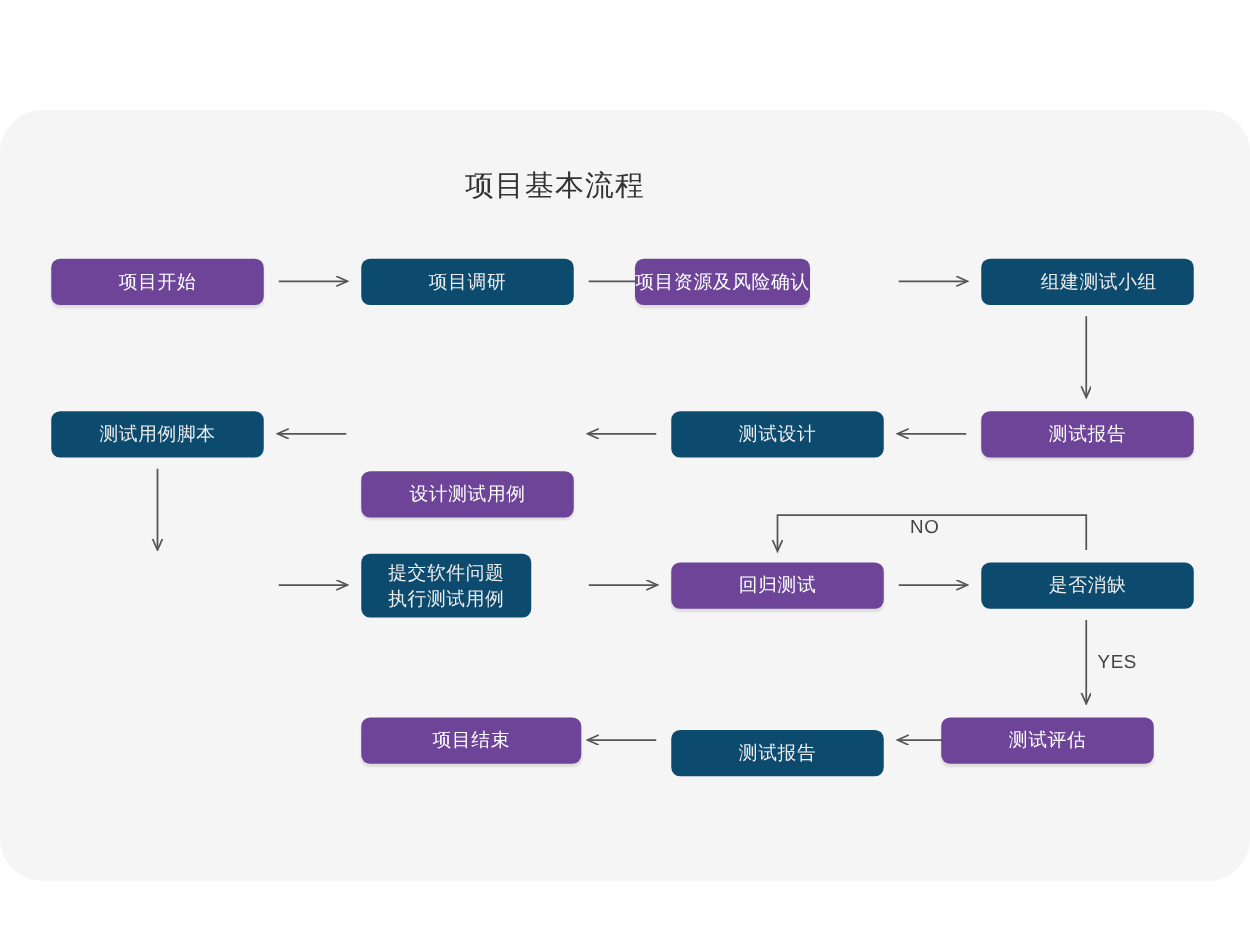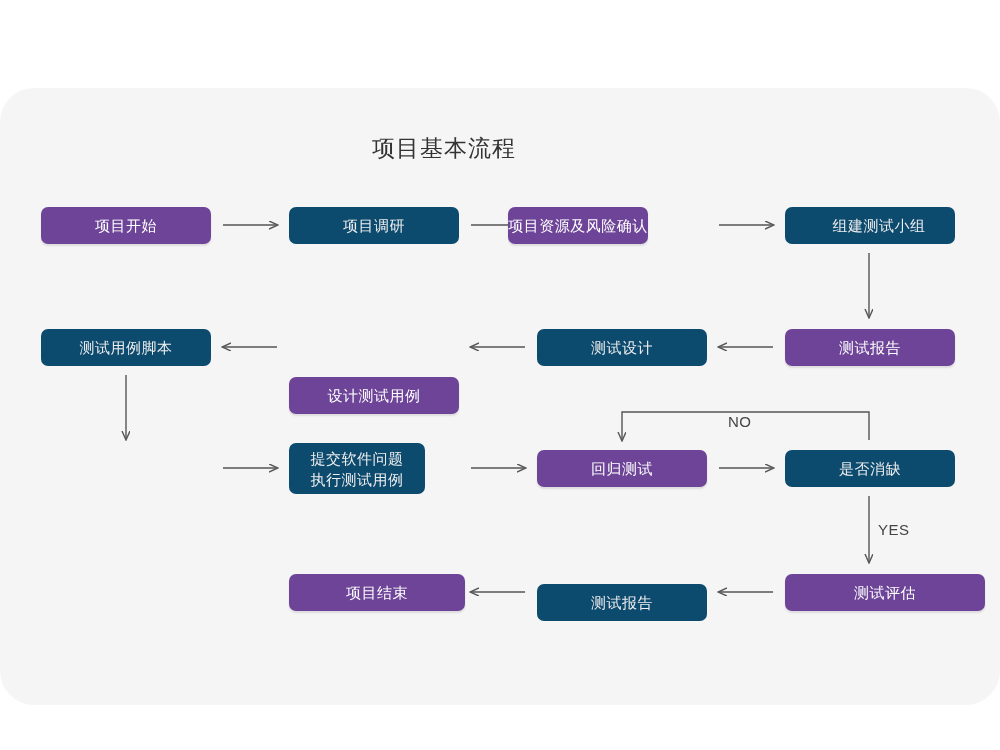--- a/index.html
+++ b/index.html
@@ -174,17 +174,17 @@
   </div>
 
   <div class="node purple" style="left:289px; top:574px; width:176px; height:37px;">
     <span class="nlabel">项目结束</span>
   </div>
 
   <div class="node gray" style="left:537px; top:574px; width:170px; height:37px;margin-top:10px;">
     <span class="nlabel">测试报告</span>
   </div>
 
-  <div class="node purple" style="left:785px; top:574px; width:200px; height:37px;">
+  <div class="node purple" style="left:753px; top:574px; width:170px; height:37px;">
     <span class="nlabel">测试评估</span>
   </div>
 
 </div>
 
 </body></html>

